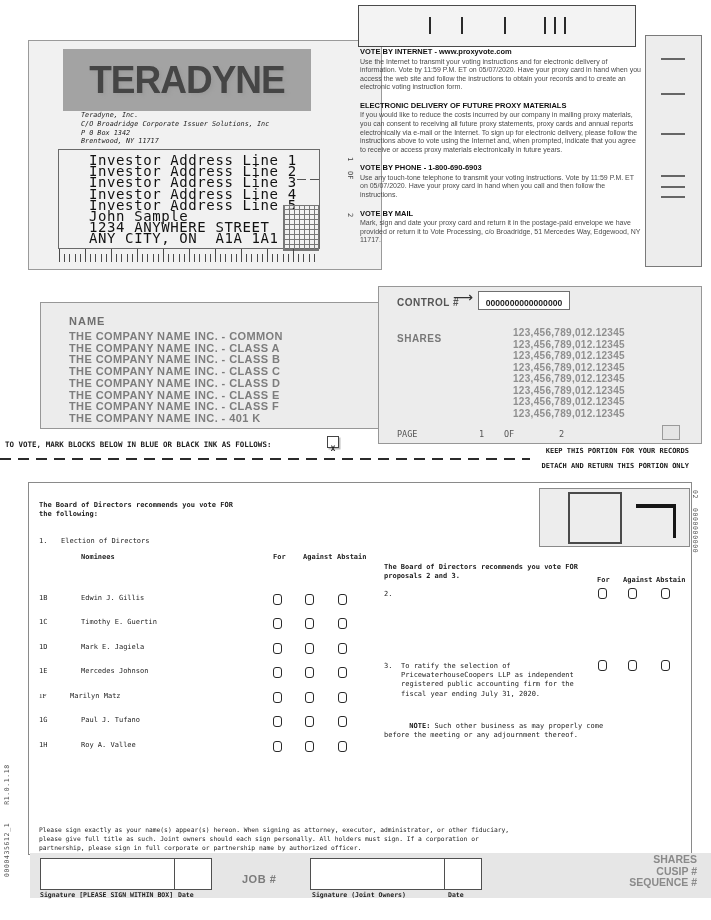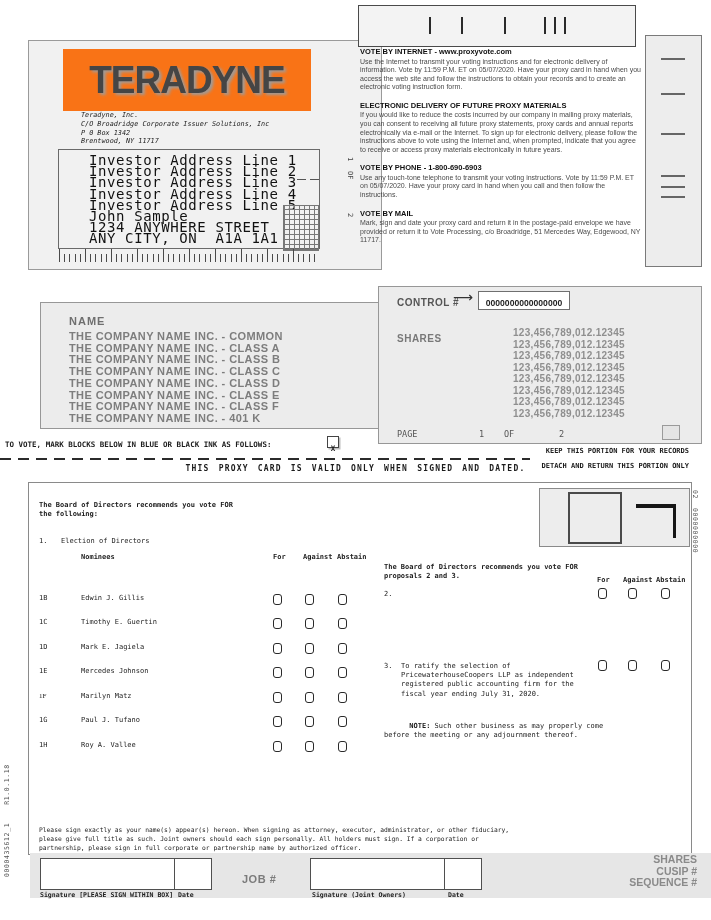--- a/index.html
+++ b/index.html
@@ -8,21 +8,21 @@
   .mono{font-family:"DejaVu Sans Mono",monospace;color:#1c1c1c;}
   .sans{font-family:"Liberation Sans",sans-serif;}
   .b{font-weight:bold;}
   .i{font-style:italic;}
   .pre{white-space:pre-wrap;}
   .t63{font-size:6.3px;line-height:9px;}
   .t7{font-size:7px;line-height:9.2px;}
   .gray-box{background:#ececec;border:1px solid #979797;}
   
   #mailer-box{left:28px;top:40px;width:352px;height:228px;background:#f1f1f1;border:1px solid #9a9a9a;}
-  #logo-box{left:34px;top:8px;width:248px;height:62px;background:#f97316;display:flex;align-items:center;justify-content:center;}
+  #logo-box{left:34px;top:8px;width:248px;height:62px;background:#a3a3a3;display:flex;align-items:center;justify-content:center;}
   #logo-text{font-size:37px;font-weight:bold;letter-spacing:-1px;color:#454545;text-shadow:2.5px 2.5px 3px #9c9c9c;transform:scaleY(1.05);}
   #sender{left:52px;top:70px;font-size:6.8px;line-height:8.8px;color:#222;}
   #inv-box{left:29px;top:108px;width:260px;height:98px;border:1px solid #6a6a6a;}
   #inv-addr{left:60px;top:114px;font-size:14px;letter-spacing:.6px;line-height:11.2px;color:#111;}
   #grid-mark{left:254px;top:164px;width:34px;height:44px;border:1px solid #777;
     background-image:repeating-linear-gradient(0deg,#787878 0 1px,transparent 1px 5px),
                      repeating-linear-gradient(90deg,#787878 0 1px,transparent 1px 5px);}
   .ruler-tall{left:30px;top:208px;width:258px;height:13px;
     background:repeating-linear-gradient(90deg,#4a4a4a 0 1px,transparent 1px 26px);}
   .ruler-short{left:30px;top:213px;width:258px;height:8px;
@@ -183,21 +183,20 @@
   </div>
 
   <div class="abs" style="left:662px;top:425px;width:16px;height:13px;background:#e4e4e4;border:1px solid #9a9a9a;"></div>
 
   <span class="abs mono b" style="left:5px;top:440px;font-size:7.5px;">TO VOTE, MARK BLOCKS BELOW IN BLUE OR BLACK INK AS FOLLOWS:</span>
   <div id="xmark-box" class="abs">
     <span class="mono">X</span>
   </div>
   <span class="abs mono b" style="right:22px;top:447px;font-size:7px;">KEEP THIS PORTION FOR YOUR RECORDS</span>
   <div id="dashed-line" class="abs"></div>
-  <div class="abs mono b" style="left:0;top:464px;width:711px;text-align:center;font-size:8px;letter-spacing:1.2px;word-spacing:3px;">THIS PROXY CARD IS VALID ONLY WHEN SIGNED AND DATED.</div>
   <span class="abs mono b" style="right:22px;top:462px;font-size:7px;">DETACH AND RETURN THIS PORTION ONLY</span>
 
   <div id="ballot-box" class="abs">
 
     <div class="abs mono b t7 pre" style="left:10px;top:18px;">The Board of Directors recommends you vote FOR
 the following:</div>
 
     <span class="abs mono t7" style="left:10px;top:54px;">1.</span>
     <span class="abs mono t7" style="left:32px;top:54px;">Election of Directors</span>
 
@@ -229,21 +228,21 @@
     </div>
     <div class="abs nrow" style="top:184px;">
       <span class="abs mono t7" style="left:10px;">1E</span>
       <span class="abs mono t7" style="left:52px;">Mercedes Johnson</span>
       <span class="cb abs" style="left:244px;"></span>
       <span class="cb abs" style="left:276px;"></span>
       <span class="cb abs" style="left:309px;"></span>
     </div>
     <div class="abs nrow" style="top:208.5px;">
       <span class="abs mono t7" style="left:10px;font-family:Liberation Serif, serif;">1F</span>
-      <span class="abs mono t7" style="left:52px;text-align:right;">Marilyn Matz</span>
+      <span class="abs mono t7" style="left:41px;text-align:right;">Marilyn Matz</span>
       <span class="cb abs" style="left:244px;"></span>
       <span class="cb abs" style="left:276px;"></span>
       <span class="cb abs" style="left:309px;"></span>
     </div>
     <div class="abs nrow" style="top:233px;">
       <span class="abs mono t7" style="left:10px;">1G</span>
       <span class="abs mono t7" style="left:52px;">Paul J. Tufano</span>
       <span class="cb abs" style="left:244px;"></span>
       <span class="cb abs" style="left:276px;"></span>
       <span class="cb abs" style="left:309px;"></span>

